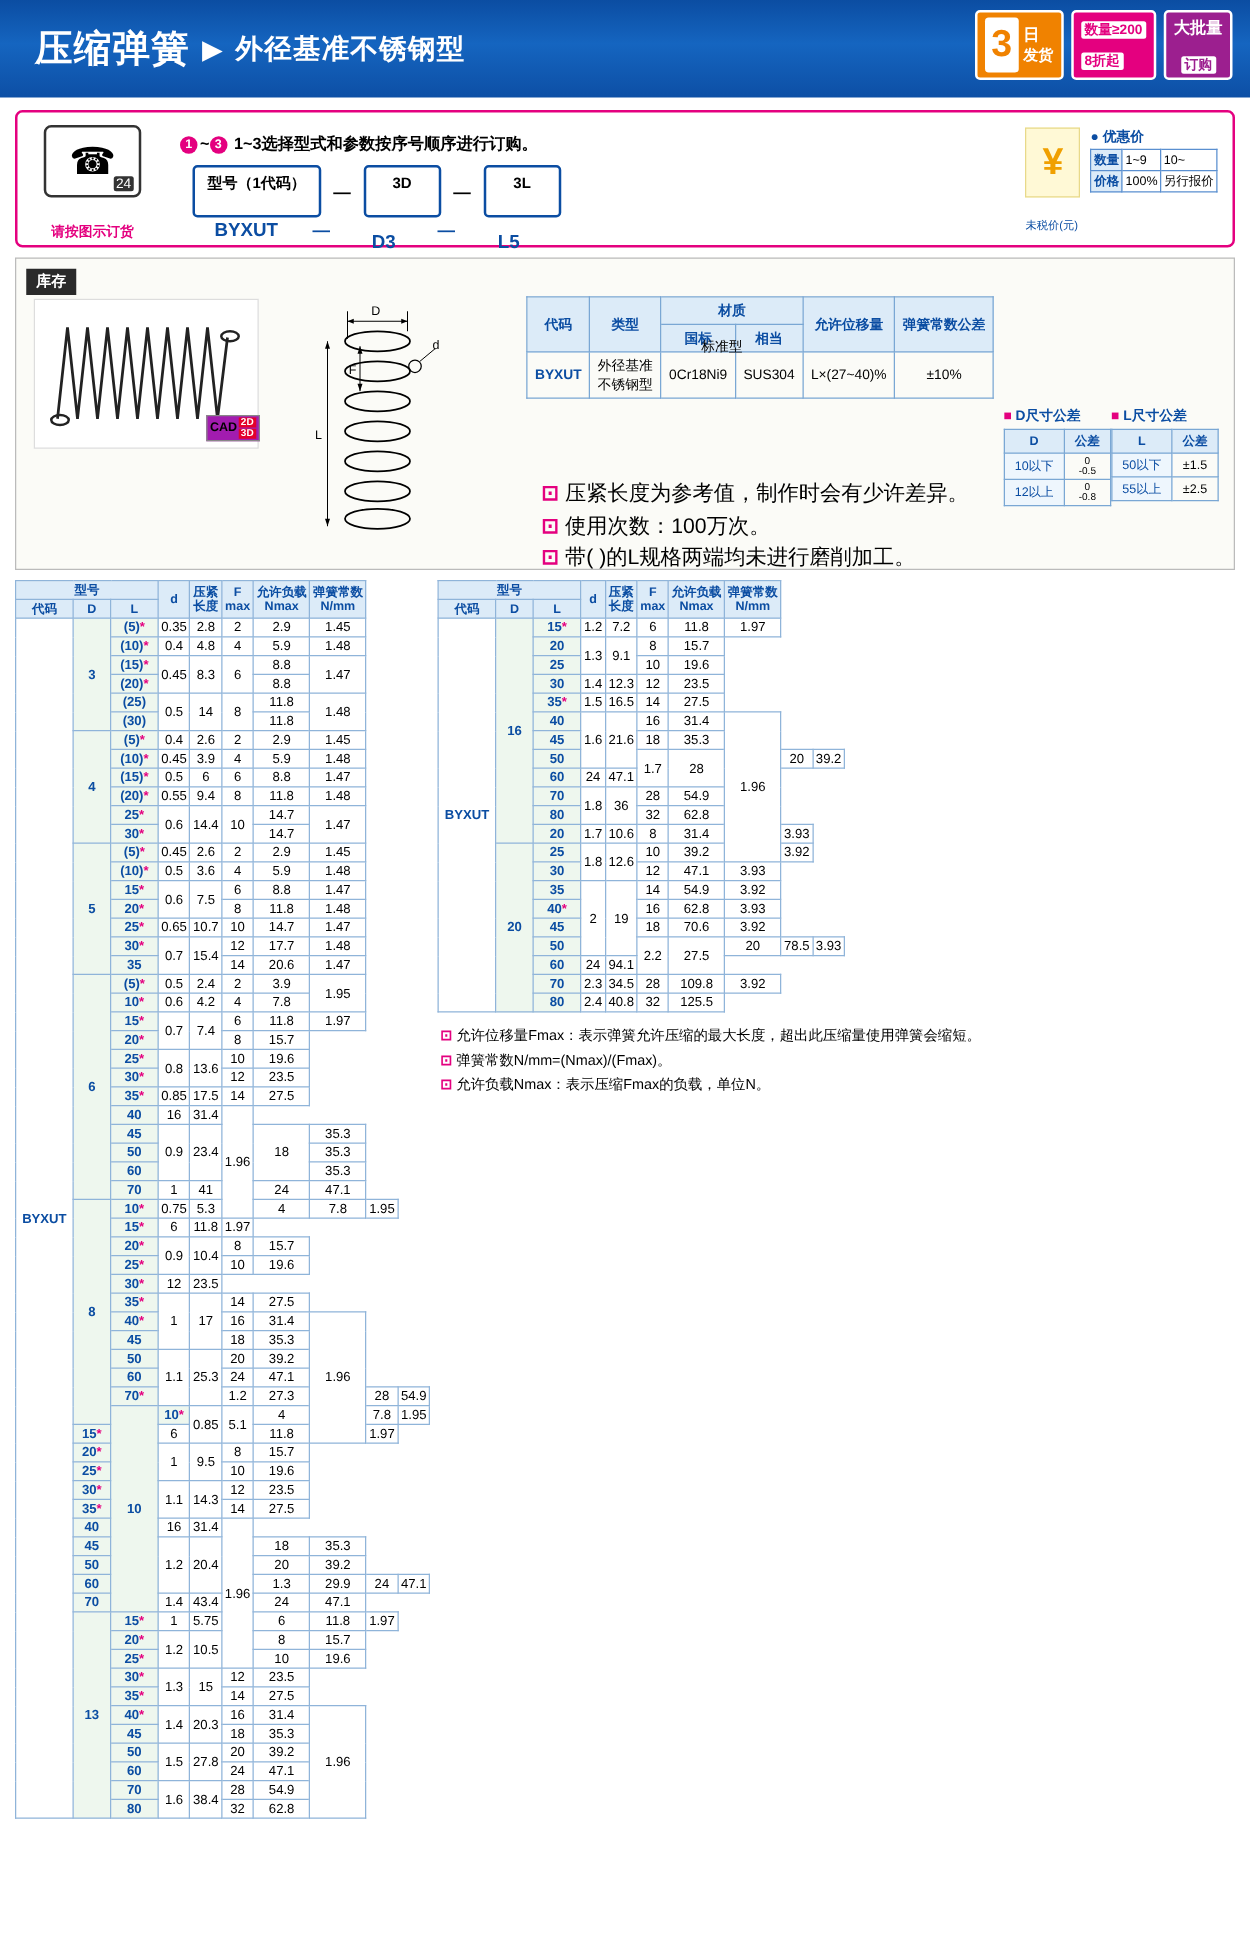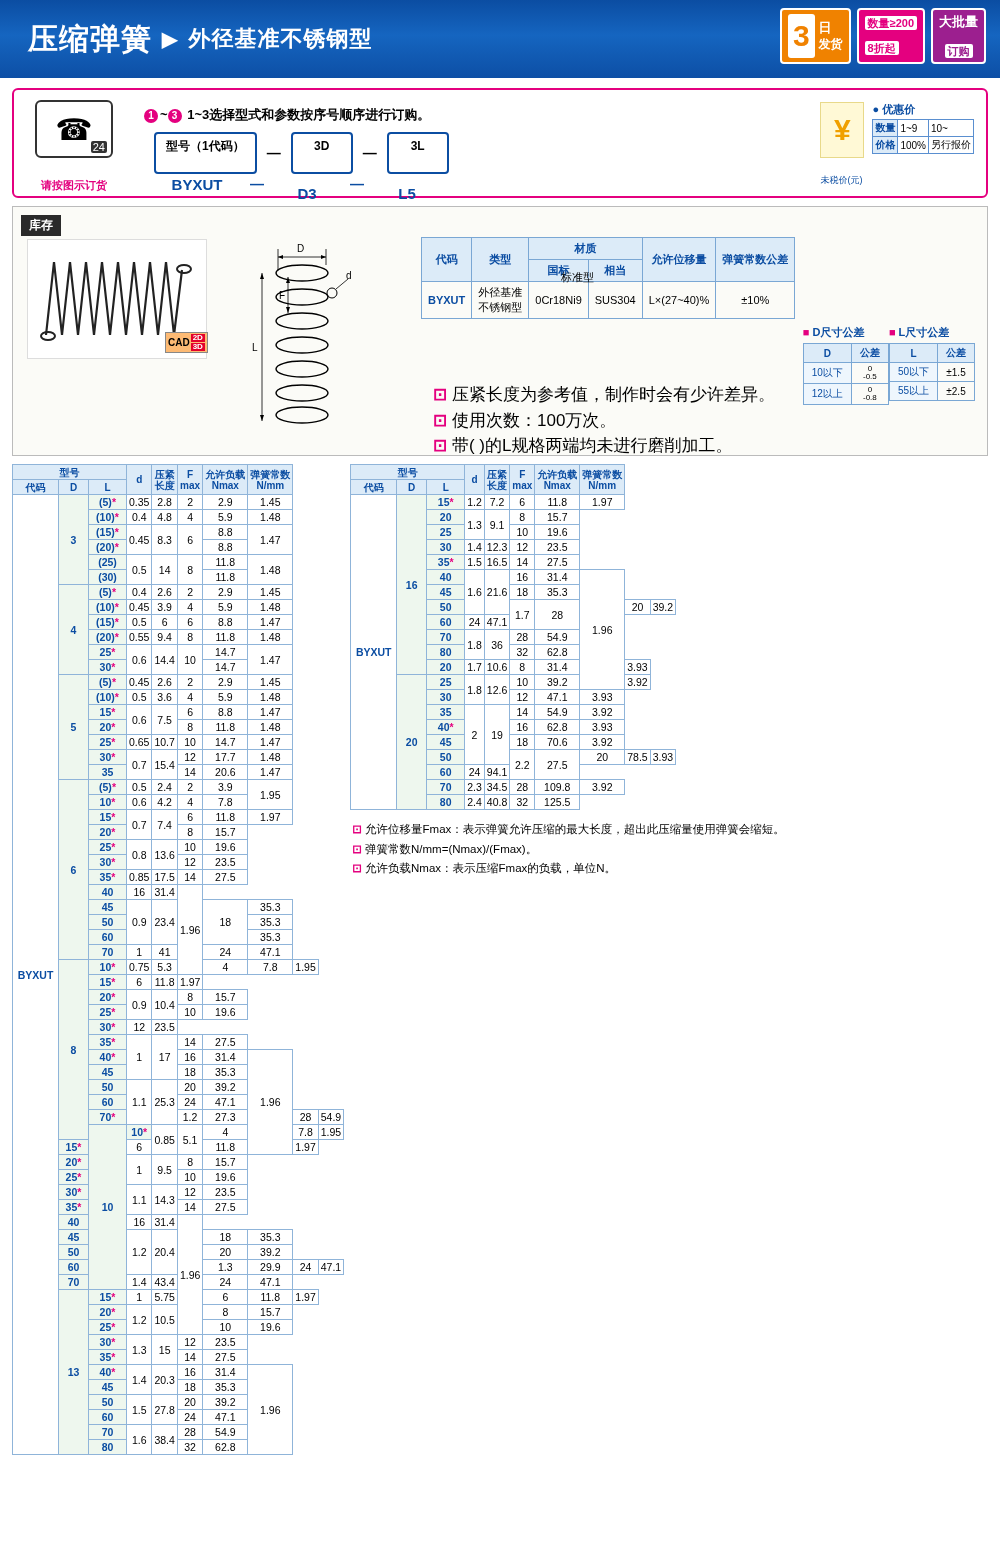--- a/index.html
+++ b/index.html
@@ -112,21 +112,21 @@
     background: #2a2a2a; color: #fff; font-size: 12px; font-weight: bold;
     padding: 2px 8px;
   }
   .spring-photo {
     position: absolute; left: 14px; top: 32px;
     width: 180px; height: 120px; background: #fff; border: 1px solid #ddd;
     overflow: hidden;
   }
   .cad-badge {
     position: absolute; left: 152px; top: 125px;
-    font-size: 10px; font-weight: bold; border: 1px solid #888; background:#fdba74;
+    font-size: 10px; font-weight: bold; border: 1px solid #888; background:#a21caf;
     padding: 1px 2px; display:flex; gap:1px; align-items:center;
   }
   .cad-badge .r { background:#e4002b; color:#fff; padding:0 2px; font-size:8px; line-height:8px;}
   .cad-badge .rr { background:#e4002b; color:#fff; padding:0 2px; font-size:8px; line-height:8px;}
   .diagram { position: absolute; left: 235px; top: 28px; width: 165px; height: 205px; }
   .spec-table { position: absolute; left: 408px; top: 30px; border-collapse: collapse; font-size: 11px; }
   .spec-table th, .spec-table td { border: 1px solid #7aa7d4; padding: 3px 6px; text-align: center; }
   .spec-table th { background: #dcebf8; color: #0b4da2; font-weight: bold; }
   .spec-table td.code { color: #0b4da2; font-weight: bold; }
   .tol-wrap { position: absolute; right: 12px; top: 118px; display: flex; }

